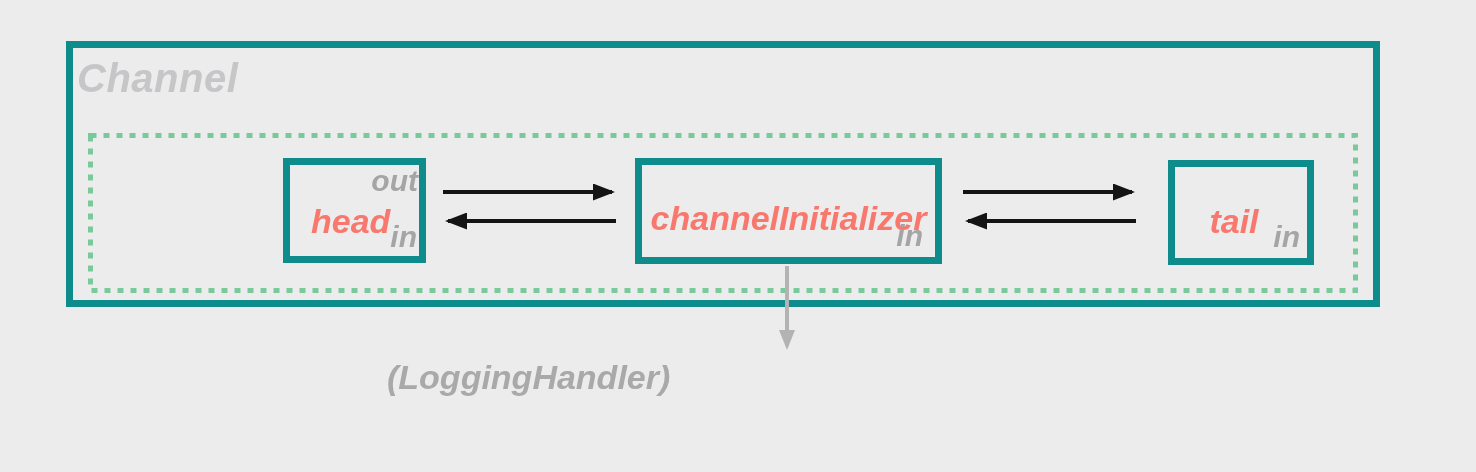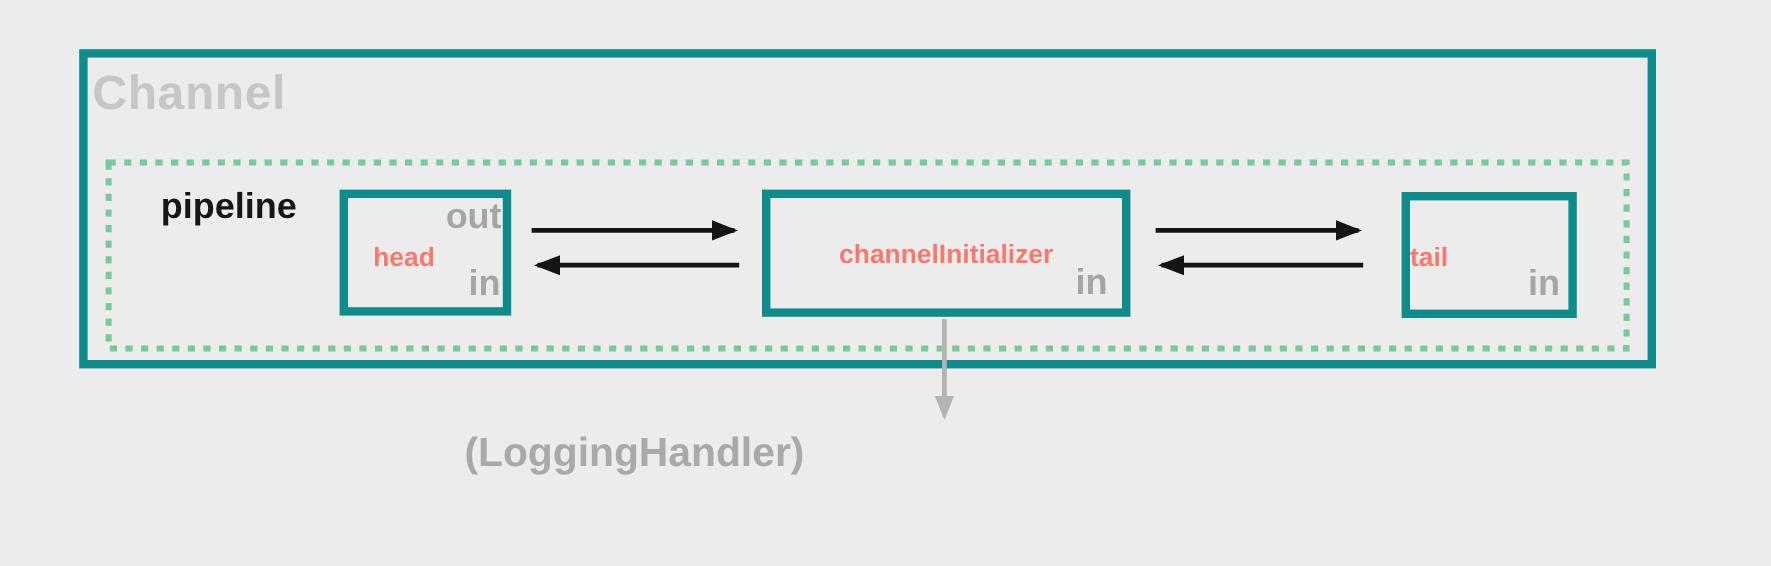--- a/index.html
+++ b/index.html
@@ -6,21 +6,21 @@
     --background:#ececec; --border-teal:#0e8c8c; --pipeline-green:#79c99b;
     --node-salmon:#f8786e; --dir-gray:#a5a5a5; --channel-gray:#c6c6c8;
     --pipeline-text:#161616; --arrow-black:#141414; --arrow-gray:#b3b3b3;
     --annotation-gray:#a9a9a9; --watermark-gray:#c9c9c9;
   }
   *{margin:0;padding:0;box-sizing:border-box;}
   body{
     background:var(--background);
     font-family:"Liberation Sans","DejaVu Sans",sans-serif;
   }
-  .stage{position:relative;width:1476px;height:472px;overflow:hidden;background:var(--background);}
+  .stage{position:relative;width:1476px;height:472px;overflow:hidden;background:var(--background);font-style:italic;}
 
   .channel-box{
     position:absolute;left:66px;top:41px;width:1314px;height:266px;
     border:7px solid var(--border-teal);
   }
   .channel-label{
     position:absolute;left:77px;top:56px;
     font-size:40px;font-weight:bold;line-height:1.1;color:var(--channel-gray);
     letter-spacing:0.5px;
   }
@@ -30,26 +30,26 @@
   }
 
   .node{
     position:absolute;border:7px solid var(--border-teal);
   }
   .node-head{left:283px;top:158px;width:143px;height:105px;}
   .node-initializer{left:635px;top:158px;width:307px;height:106px;}
   .node-tail{left:1168px;top:160px;width:146px;height:105px;}
 
   .lbl-main{
-    position:absolute;font-size:22px;font-weight:bold;line-height:1;
+    position:absolute;font-size:34px;font-weight:bold;line-height:1;
     color:var(--node-salmon);white-space:nowrap;
   }
   .node-head .lbl-main{left:21px;top:39px;}
   .node-initializer .lbl-main{left:0;right:0;top:36px;text-align:center;}
-  .node-tail .lbl-main{left:0;right:14px;top:37px;}
+  .node-tail .lbl-main{left:0;right:14px;top:37px;text-align:center;}
 
   .lbl-dir{
     position:absolute;font-size:30px;font-weight:bold;line-height:1;
     color:var(--dir-gray);white-space:nowrap;
   }
   .lbl-out{top:1px;right:1px;}
   .node-head .lbl-in{bottom:4px;right:2px;}
   .node-initializer .lbl-in{bottom:6px;right:12px;}
   .node-tail .lbl-in{bottom:6px;right:7px;}
 
@@ -86,21 +86,20 @@
 
     <rect x="90.5" y="135.5" width="1265" height="155" fill="none" stroke="#79c99b" stroke-width="5" stroke-dasharray="6 7"></rect>
 
     <line x1="443" y1="192" x2="612" y2="192" stroke="#141414" stroke-width="4" marker-end="url(#ah-black)"></line>
     <line x1="616" y1="221" x2="448" y2="221" stroke="#141414" stroke-width="4" marker-end="url(#ah-black)"></line>
     <line x1="963" y1="192" x2="1132" y2="192" stroke="#141414" stroke-width="4" marker-end="url(#ah-black)"></line>
     <line x1="1136" y1="221" x2="968" y2="221" stroke="#141414" stroke-width="4" marker-end="url(#ah-black)"></line>
     <line x1="787" y1="266" x2="787" y2="346" stroke="#b3b3b3" stroke-width="4" marker-end="url(#ah-gray)"></line>
   </svg>
 
-  <div class="pipeline-label">pipeline</div>
 
   <div class="node node-head">
     <span class="lbl-dir lbl-out">out</span>
     <span class="lbl-main">head</span>
     <span class="lbl-dir lbl-in">in</span>
   </div>
 
   <div class="node node-initializer">
     <span class="lbl-main">channelInitializer</span>
     <span class="lbl-dir lbl-in">in</span>

